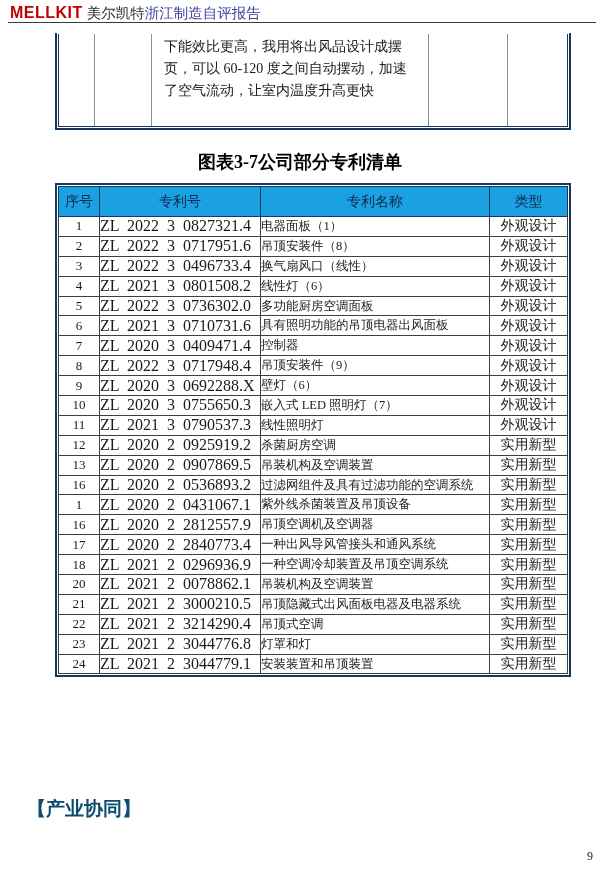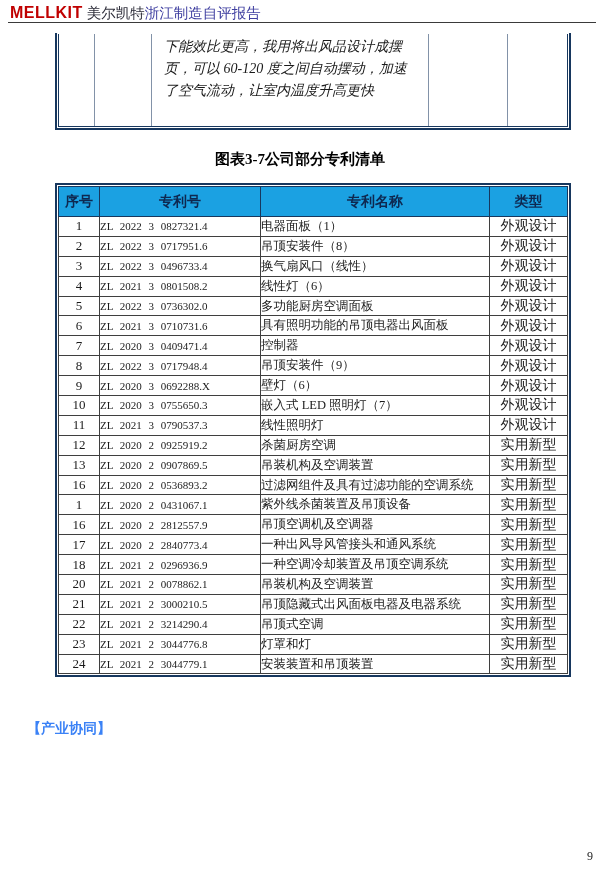--- a/index.html
+++ b/index.html
@@ -32,59 +32,59 @@
 
   
   .frag-outer{
     position:absolute;top:33px;left:55px;width:516px;height:97px;
     border:2px solid var(--navy);border-top:none;padding:1px;background:#fff;
   }
   .frag-inner{
     width:100%;height:100%;border:1px solid var(--navy);border-top:none;
     display:flex;flex-direction:row;
   }
-  .frag-col{height:100%;border-right:1px solid var(--frag-grid);font-style:italic;}
+  .frag-col{height:100%;border-right:1px solid var(--frag-grid);}
   .frag-col:last-child{border-right:none;}
   .fc1{width:36px;}
   .fc2{width:57px;}
   .fc3{width:277px;padding:2px 10px 0 12px;font-size:14px;line-height:22px;color:var(--ink);}
   .fc4{width:79px;}
   .fc5{flex:1;}
 
   
   .caption{
     position:absolute;top:150px;left:0;width:600px;text-align:center;
-    font-weight:bold;font-size:15px;color:#000;
+    font-weight:bold;font-size:18px;color:#000;
   }
 
   
   .table-outer{
     position:absolute;top:183px;left:55px;width:516px;
     border:2px solid var(--navy);padding:1px;background:#fff;
   }
   table.patents{
     width:100%;border-collapse:collapse;table-layout:fixed;
     border:1px solid var(--navy);
   }
   table.patents th{
     background:var(--header-bg);color:var(--header-text);
-    font-size:14px;font-weight:bold;height:30px;
+    font-size:14px;font-weight:normal;height:30px;
     border:1px solid var(--navy);text-align:center;padding:0;
   }
   table.patents td{
     border:1px solid var(--grid);height:19.9px;padding:0;
     overflow:hidden;white-space:nowrap;vertical-align:middle;
   }
   td.c-no{text-align:center;font-size:13px;}
-  td.c-pat{font-size:11px;padding-left:4px;word-spacing:4px;margin-top:36px;}
+  td.c-pat{font-size:16px;padding-left:4px;word-spacing:4px;margin-top:36px;}
   td.c-name{font-size:12.5px;padding-left:3px;}
   td.c-type{text-align:center;font-size:14px;}
 
   
-  .section-label{position:absolute;top:720px;left:27px;font-weight:bold;font-size:14px;color:#3b82f6;}
+  .section-label{position:absolute;top:796px;left:27px;font-weight:bold;font-size:19px;color:#0c4a6e;}
   .page-number{position:absolute;top:849px;left:587px;font-size:12px;color:#222;}
 </style>
 </head>
 <body>
 
 <div class="report-header">
   <span class="brand">MELLKIT</span>
   <span class="brand-cn">美尔凯特</span><span class="title-cn">浙江制造自评报告</span>
 </div>
 <div class="header-rule"></div>

